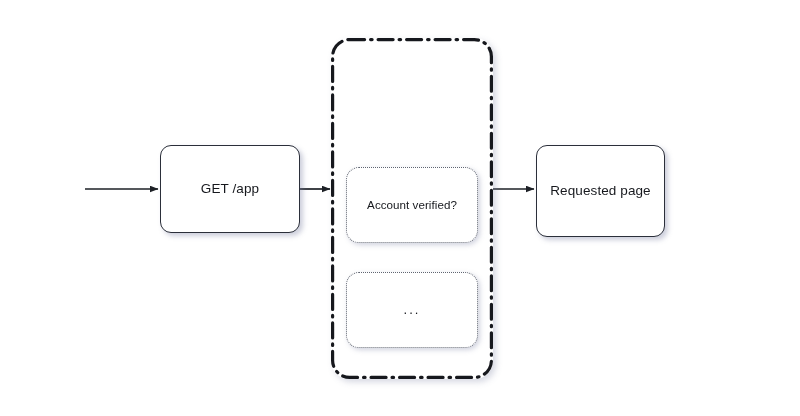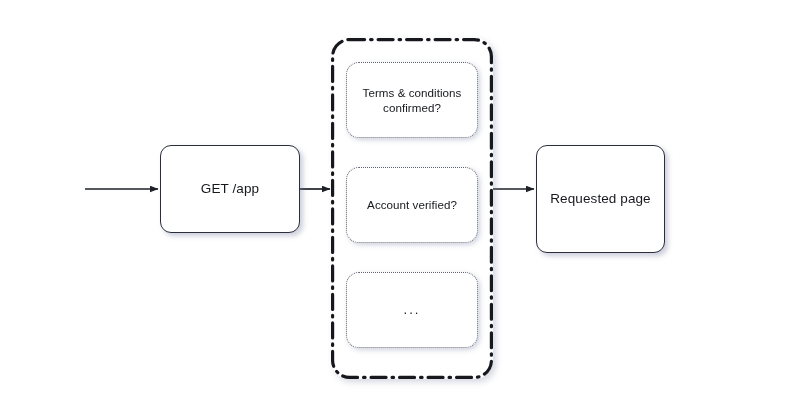--- a/index.html
+++ b/index.html
@@ -47,21 +47,21 @@
   #node-get-app {
     left: 160px;
     top: 145px;
     width: 140px;
     height: 88px;
   }
   #node-requested-page {
     left: 536px;
     top: 145px;
     width: 129px;
-    height: 108px;
+    height: 92px;
   }
 
   
   #gate-group {
     position: absolute;
     left: 331px;
     top: 38px;
     width: 162px;
     height: 341px;
     box-sizing: border-box;
@@ -153,26 +153,20 @@
   <div id="node-get-app" class="node-box">
     <span class="node-label">GET /app</span>
   </div>
 
   <div id="gate-group">
     <svg id="gate-group-border" viewBox="0 0 162 341" preserveAspectRatio="none">
       <rect x="1.6" y="1.6" width="158.8" height="337.8" rx="17" ry="17" fill="none" stroke="#16181d" stroke-width="3.2" stroke-dasharray="15 6 1.5 6" stroke-linecap="round"></rect>
     </svg>
   </div>
 
-  <div id="gate-box-terms" class="gate-box">
-    <span class="gate-label">
-      <span>Terms &amp; conditions</span>
-      <span class="l2">confirmed?</span>
-    </span>
-  </div>
 
   <div id="gate-box-account" class="gate-box">
     <span class="gate-label">Account verified?</span>
   </div>
 
   <div id="gate-box-more" class="gate-box">
     <span class="gate-label">...</span>
   </div>
 
   <div id="node-requested-page" class="node-box">

